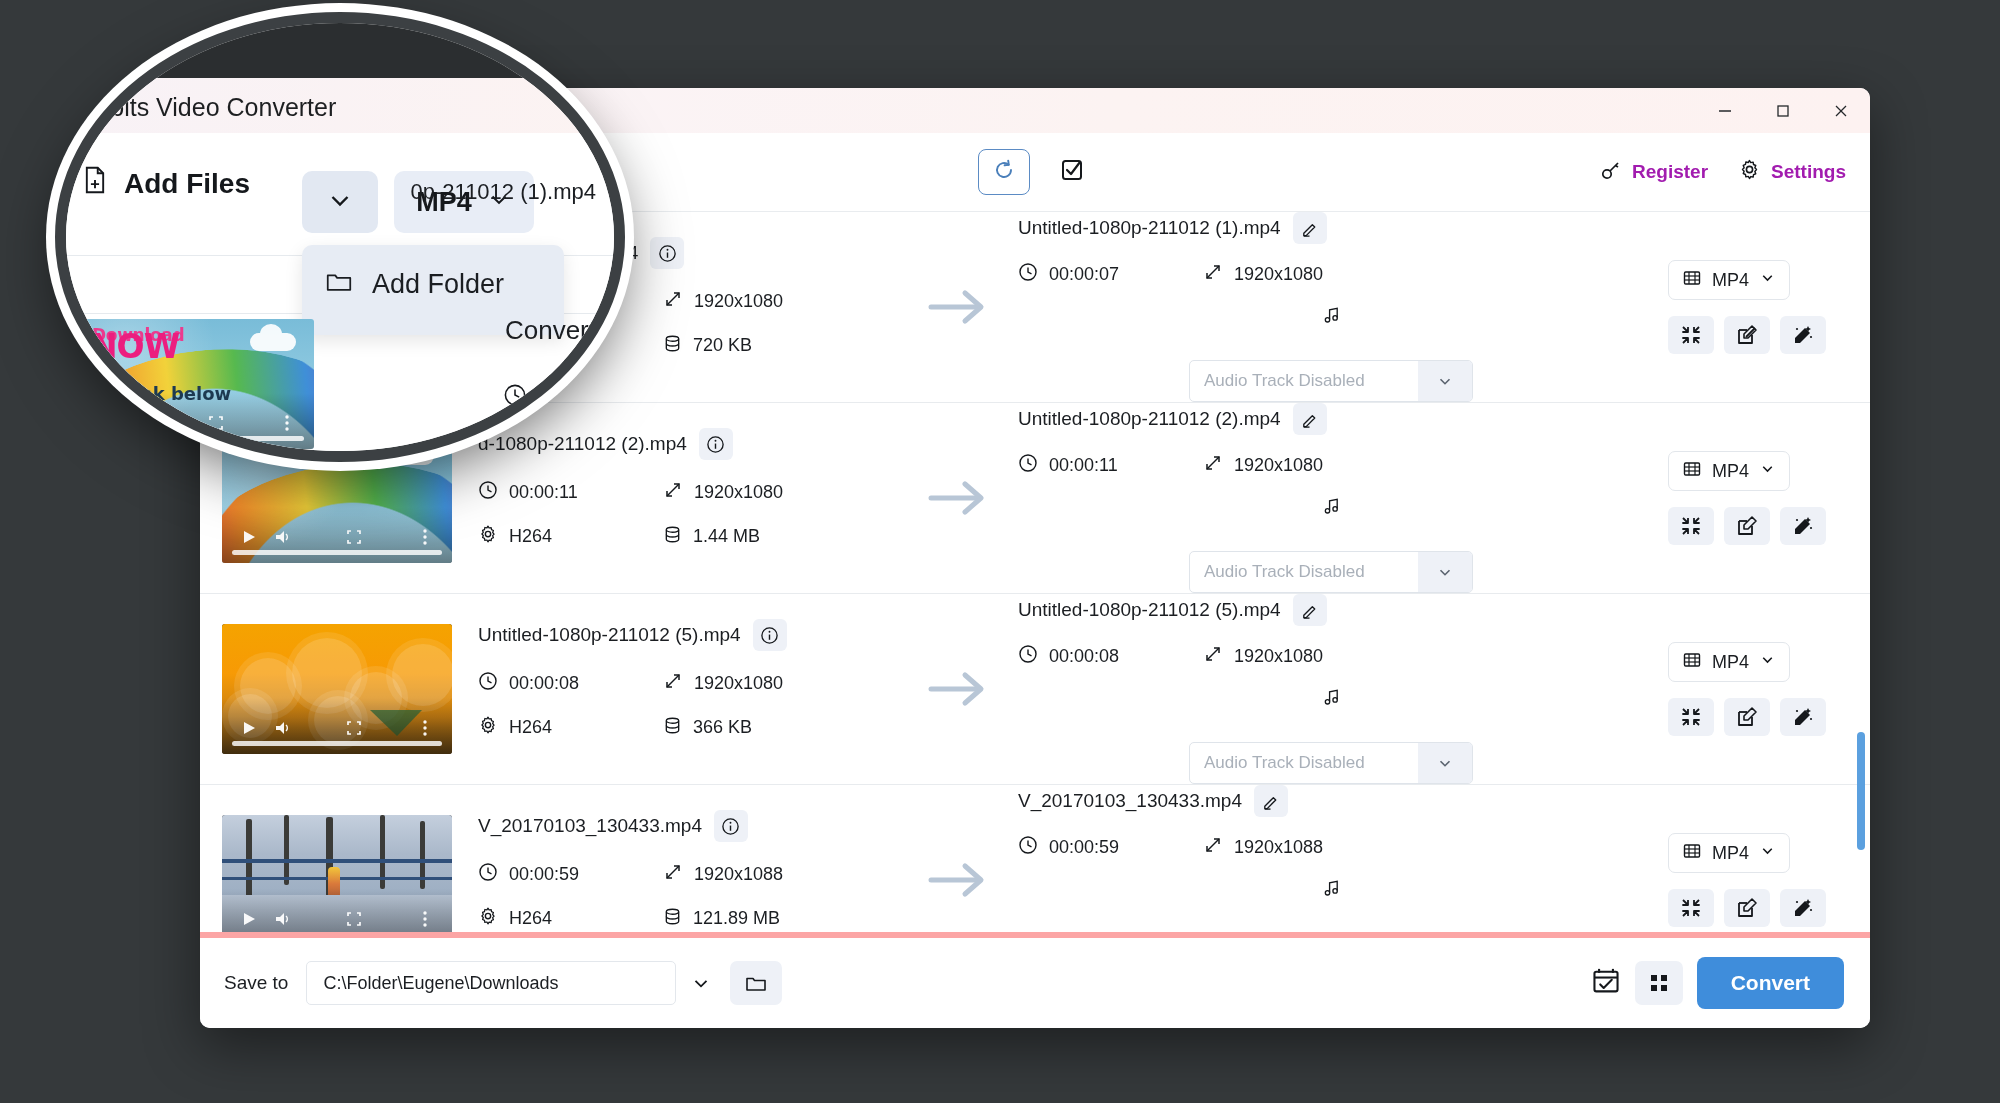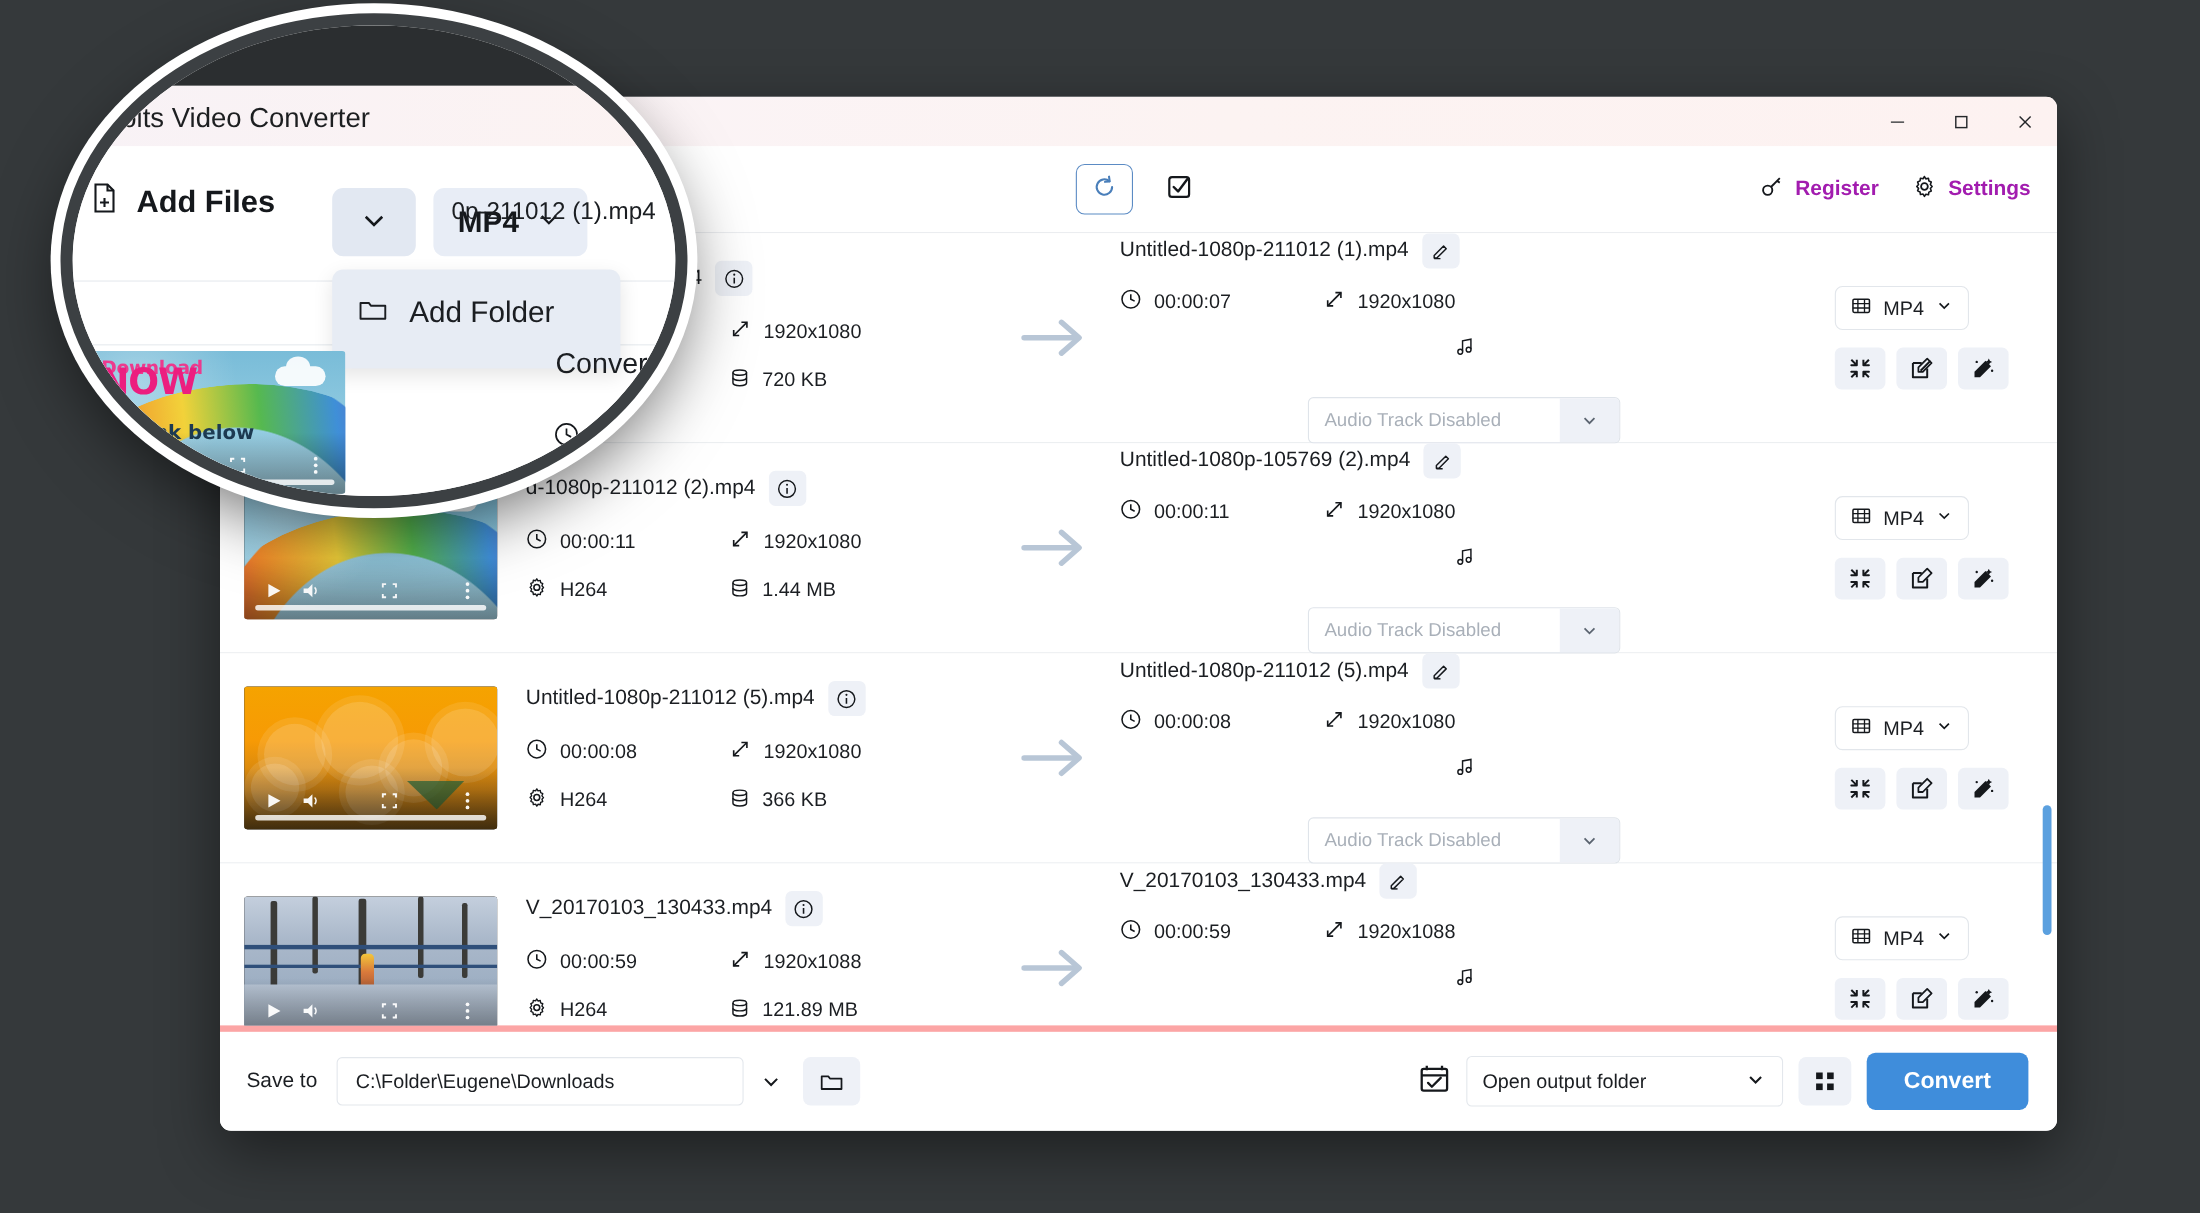--- a/index.html
+++ b/index.html
@@ -697,21 +697,21 @@
 
           <div class="arrow-col">
             <svg width="62" height="40" viewBox="0 0 62 40">
                 <line x1="4" y1="20" x2="52" y2="20" stroke="#b8c6d6" stroke-width="5" stroke-linecap="round"></line>
                 <polyline points="38,6 54,20 38,34" fill="none" stroke="#b8c6d6" stroke-width="5" stroke-linecap="round" stroke-linejoin="round"></polyline>
               </svg>
           </div>
 
           <div class="dst-info">
             <div class="dst-name-line">
-              <span class="fname">Untitled-1080p-105769 (2).mp4</span>
+              <span class="fname">Untitled-1080p-211012 (2).mp4</span>
               <span class="icon-btn-sq">
                 <svg width="19" height="19" viewBox="0 0 20 20">
                     <path d="M4 15l9-9 2.5 2.5-9 9H4z" fill="none" stroke="#15181c" stroke-width="1.4" stroke-linejoin="round"></path>
                     <line x1="4" y1="18" x2="10" y2="18" stroke="#15181c" stroke-width="1.4"></line>
                   </svg>
               </span>
             </div>
             <div class="meta-row">
               <span class="meta m1">
                 <span><svg width="20" height="20" viewBox="0 0 20 20">
@@ -1184,26 +1184,20 @@
       <span class="bb-right">
         <span>
           <svg width="30" height="30" viewBox="0 0 26 26">
               <rect x="3" y="5" width="20" height="17" rx="1.6" fill="none" stroke="#15181c" stroke-width="1.8"></rect>
               <line x1="3" y1="10" x2="23" y2="10" stroke="#15181c" stroke-width="1.8"></line>
               <line x1="7" y1="2.5" x2="7" y2="6" stroke="#15181c" stroke-width="1.8"></line>
               <line x1="19" y1="2.5" x2="19" y2="6" stroke="#15181c" stroke-width="1.8"></line>
               <polyline points="8,16 11,19 18,12" fill="none" stroke="#15181c" stroke-width="1.8" stroke-linecap="round" stroke-linejoin="round"></polyline>
             </svg>
         </span>
-        <span class="outsel">
-          <span class="outsel-text">Open output folder</span>
-          <span><svg width="20" height="20" viewBox="0 0 20 20">
-                <polyline points="5,8 10,13 15,8" fill="none" stroke="#15181c" stroke-width="1.9"></polyline>
-              </svg></span>
-        </span>
         <span class="grid-btn">
           <svg width="22" height="22" viewBox="0 0 22 22">
               <rect x="3" y="3" width="6" height="6" fill="#15181c"></rect>
               <rect x="13" y="3" width="6" height="6" fill="#15181c"></rect>
               <rect x="3" y="13" width="6" height="6" fill="#15181c"></rect>
               <rect x="13" y="13" width="6" height="6" fill="#15181c"></rect>
             </svg>
         </span>
         <span class="convert-btn">
           <span>Convert</span>

